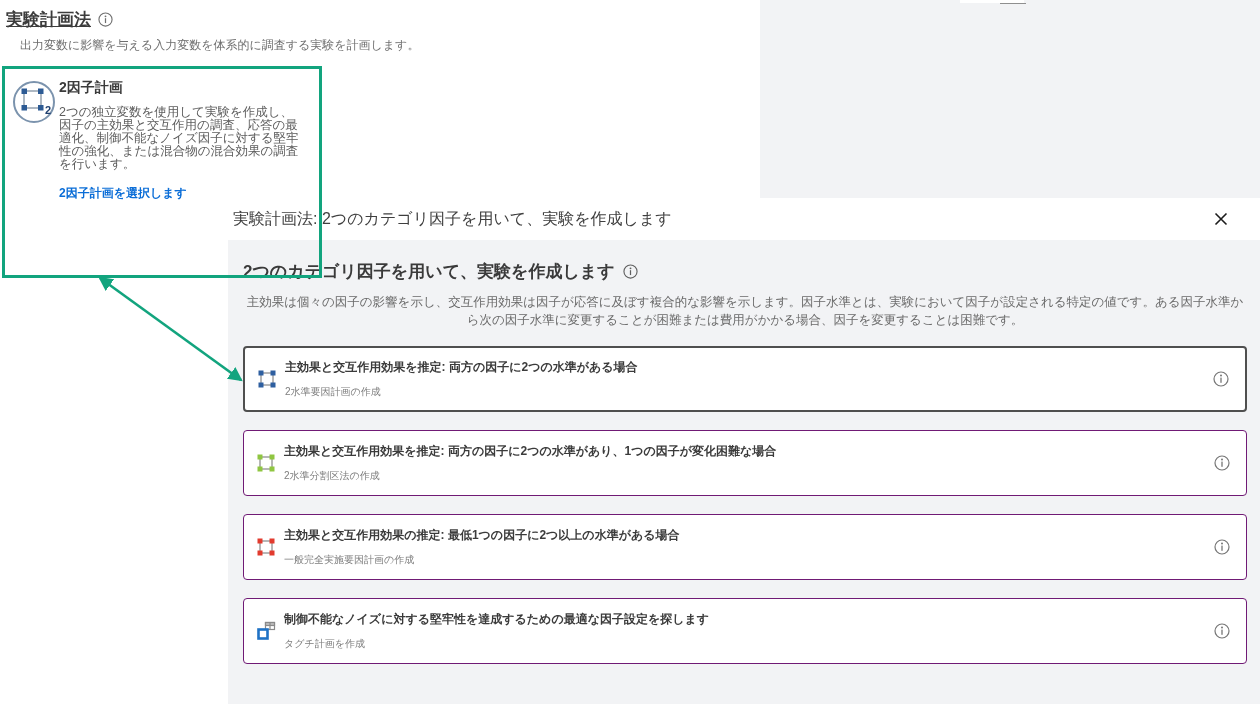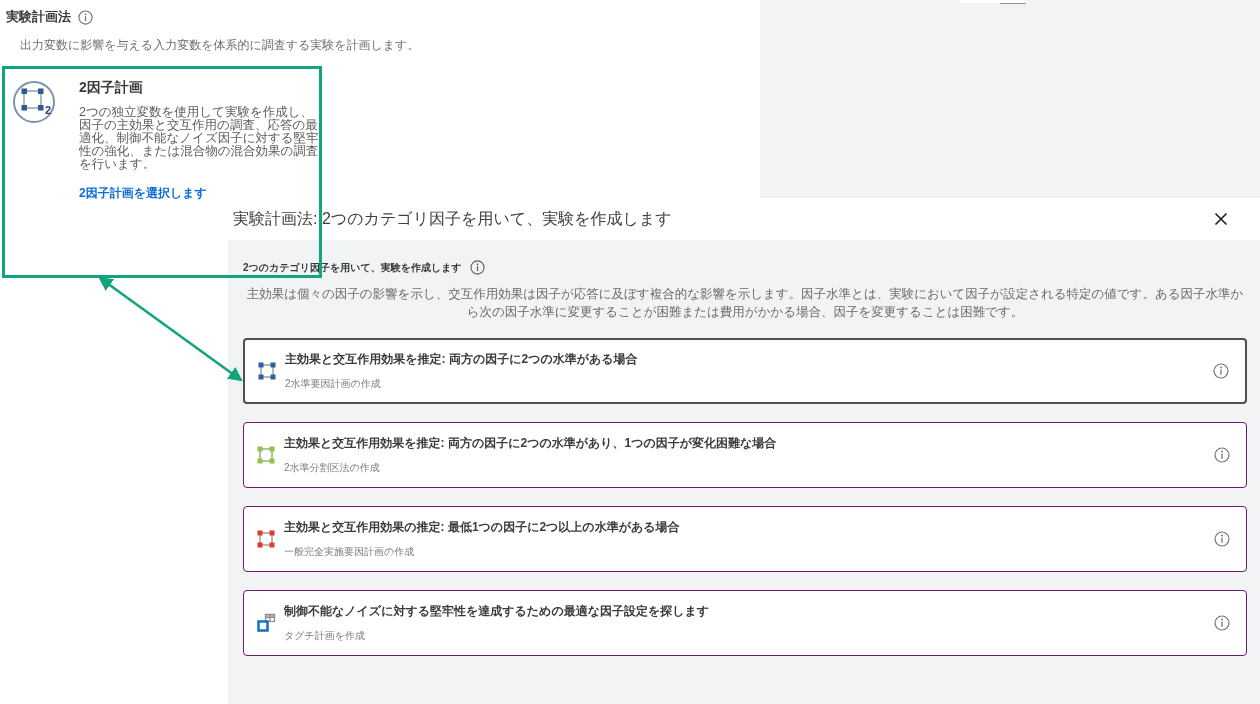--- a/index.html
+++ b/index.html
@@ -3,52 +3,52 @@
 <meta charset="utf-8">
 <style>
   * { margin:0; padding:0; box-sizing:border-box; }
   body { background:#e8e8e8; font-family:"Liberation Sans", sans-serif; }
   .stage { position:relative; width:1260px; height:704px; background:#ffffff; overflow:hidden;
            font-family:"Liberation Sans", sans-serif; }
 
   
   .page-header { position:absolute; left:6px; top:8px; }
   .page-title-row { display:flex; align-items:center; gap:7px; }
-  .page-title-row h1 { font-size:13px; font-weight:bold; color:#3c3c3c; }
+  .page-title-row h1 { font-size:17px; font-weight:bold; color:#3c3c3c;text-decoration:underline; }
   .page-subtitle { position:absolute; left:6px; top:37px; font-size:12px; color:#6e6e6e; white-space:nowrap;margin-left:14px; }
 
   
   .info-ic { display:inline-flex; width:15px; height:15px; flex:0 0 auto; }
   .info-ic svg { width:100%; height:100%; }
 
   
   .design-card { position:absolute; left:3px; top:67px; width:317px; height:209px; background:#fff;
                  padding:12px 10px 0 10px; }
   .design-card .circle-ic { position:absolute; left:9px; top:13px; width:44px; height:44px; }
-  .dc-body { position:absolute; left:76px; top:12px; width:240px; }
+  .dc-body { position:absolute; left:56px; top:12px; width:240px; }
   .dc-body h2 { font-size:14px; font-weight:bold; color:#3b3b3b; margin-bottom:9px; }
   .dc-body p { font-size:12.5px; line-height:13px; color:#5c5c5c; margin-bottom:12px; }
   .dc-body a { display:inline-block; font-size:12px; font-weight:bold; color:#0a6dd7; text-decoration:none; cursor:pointer; }
 
   
   .gray-panel { position:absolute; left:760px; top:0; width:500px; height:198px; background:#f2f3f5; }
   .edge-strip { position:absolute; left:960px; top:0; width:64px; height:3px; background:#fff; }
   .edge-line  { position:absolute; left:1000px; top:3px; width:26px; height:1px; background:#8f8f8f; }
 
   
   .dialog { position:absolute; left:228px; top:198px; width:1032px; height:506px; }
   .dlg-titlebar { position:absolute; left:0; top:0; right:16px; height:42px; background:#ffffff;
                   display:flex; align-items:center; padding:0 12px 0 5px; }
   .dlg-titlebar .ttl { font-size:16px; color:#3f3f3f; }
   .dlg-close { margin-left:auto; width:22px; height:22px; border:none; background:transparent; cursor:pointer;
                display:flex; align-items:center; justify-content:center; }
   .dlg-body { position:absolute; left:0; top:42px; right:0; bottom:0; background:#f2f3f5;
               padding:20px 13px 0 15px; }
   .dlg-heading-row { display:flex; align-items:center; gap:8px; margin-bottom:11px; }
-  .dlg-heading-row h3 { font-size:10px; font-weight:bold; color:#3a3a3a; }
+  .dlg-heading-row h3 { font-size:17px; font-weight:bold; color:#3a3a3a; }
   .dlg-desc { font-size:12.5px; line-height:17.5px; color:#6a6a6a; margin-bottom:17px;text-align:center; }
 
   
   .opt { height:66px; background:#ffffff; border:1px solid #701a75; border-radius:4px;
          display:flex; align-items:center; padding:0 16px 0 12px; margin-bottom:18px; cursor:pointer; }
   .opt.selected { border:2px solid #4f4f4f; }
   .opt-ic { width:20px; height:20px; margin-right:8px; flex:0 0 auto; }
   .opt-ic svg { width:100%; height:100%; }
   .opt-text { display:flex; flex-direction:column; gap:9px; }
   .opt-title { font-size:12px; font-weight:bold; color:#3b3b3b; }

